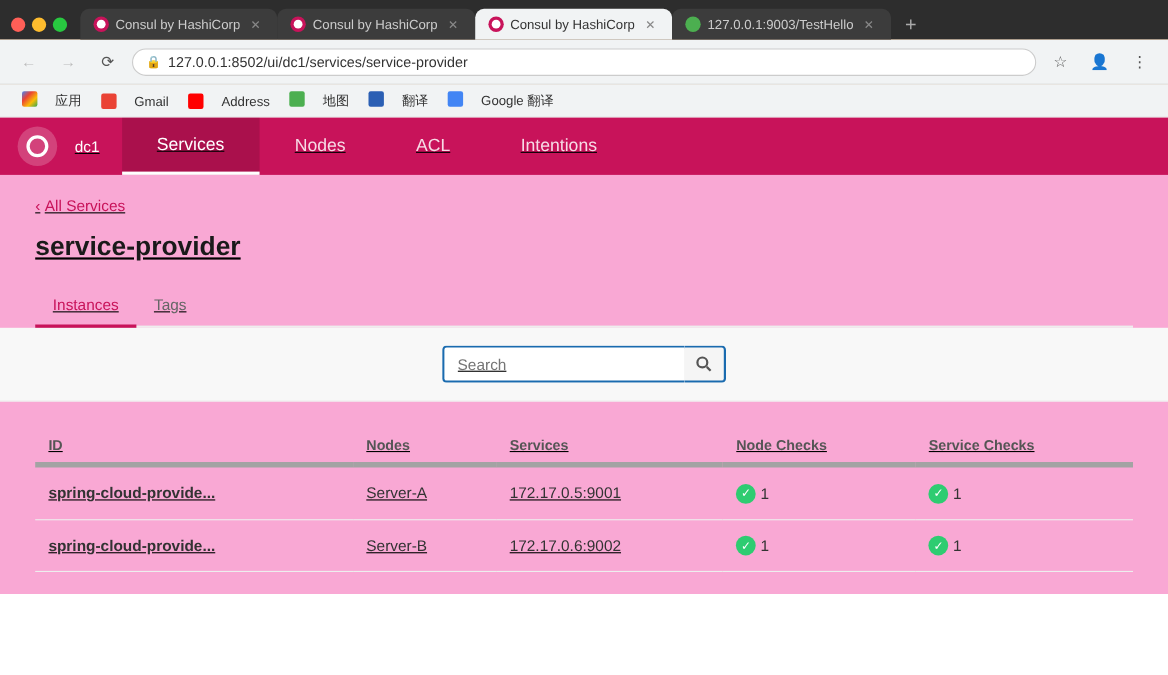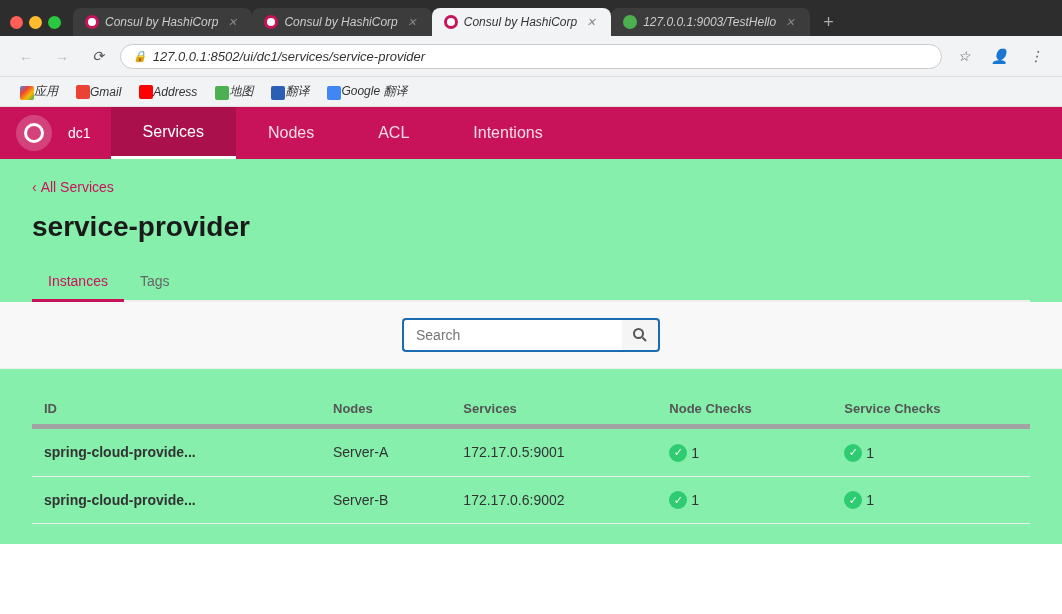--- a/index.html
+++ b/index.html
@@ -1,19 +1,19 @@
 <!DOCTYPE html>
 <html><head>
   <meta charset="utf-8">
   <style>
     * { margin: 0; padding: 0; box-sizing: border-box; }
     body { font-family: -apple-system, BlinkMacSystemFont, 'Segoe UI', sans-serif; background: #fff; width: 1062px; height: 614px; overflow: hidden; }
 
     
-    .browser-chrome { background: #fdba74; width: 100%; font-style: italic; }
+    .browser-chrome { background: #fdba74; width: 100%; }
     .title-bar { display: flex; align-items: center; padding: 8px 10px 0; gap: 8px; background: #2d2d2d; }
     .window-controls { display: flex; gap: 6px; align-items: center; margin-right: 4px; }
     .wc { width: 13px; height: 13px; border-radius: 50%; }
     .wc-close { background: #ff5f57; }
     .wc-min { background: #febc2e; }
     .wc-max { background: #28c840; }
 
     .tabs-bar { display: flex; align-items: flex-end; flex: 1; }
     .tab { display: flex; align-items: center; gap: 6px; padding: 6px 12px; border-radius: 8px 8px 0 0; background: #3c3c3c; color: #ccc; font-size: 12px; min-width: 160px; max-width: 200px; cursor: pointer; position: relative; }
     .tab.active { background: #f1f3f4; color: #333; }
@@ -28,50 +28,50 @@
     .address-bar-row { display: flex; align-items: center; gap: 8px; padding: 6px 12px; background: #f1f3f4; border-bottom: 1px solid #ddd; }
     .nav-btn { width: 28px; height: 28px; display: flex; align-items: center; justify-content: center; border-radius: 50%; color: #555; font-size: 14px; cursor: pointer; }
     .nav-btn.disabled { color: #bbb; cursor: default; }
     .address-bar { flex: 1; display: flex; align-items: center; background: white; border: 1px solid #ccc; border-radius: 20px; padding: 4px 12px; font-size: 13px; color: #333; gap: 6px; }
     .address-bar .lock-icon { color: #555; font-size: 11px; }
     .address-text { flex: 1; }
     .addr-action-btn { width: 28px; height: 28px; display: flex; align-items: center; justify-content: center; border-radius: 50%; color: #555; font-size: 14px; cursor: pointer; }
 
     
     .bookmarks-bar { display: flex; align-items: center; gap: 2px; padding: 4px 12px; background: #f1f3f4; border-bottom: 1px solid #e0e0e0; font-size: 12px; }
-    .bookmark-item { display: flex; align-items: flex-end; gap: 0; padding: 2px 8px; border-radius: 4px; cursor: pointer; color: #333; }
+    .bookmark-item { display: flex; align-items: flex-start; gap: 16px; padding: 2px 8px; border-radius: 4px; cursor: pointer; color: #333; }
     .bm-icon { width: 14px; height: 14px; display: flex; align-items: center; justify-content: center; }
     .bm-apps { background: linear-gradient(135deg, #4285f4, #ea4335, #fbbc04, #34a853); border-radius: 2px; }
     .bm-gmail { background: #ea4335; border-radius: 2px; }
     .bm-yt { background: #ff0000; border-radius: 2px; }
     .bm-maps { background: #4caf50; border-radius: 2px; }
     .bm-word { background: #2b5fb4; border-radius: 2px; }
     .bm-translate { background: #4285f4; border-radius: 2px; }
 
     
-    .app { width: 100%; background: #86efac; }
+    .app { width: 100%; background: #f9a8d4; text-decoration: underline; }
 
     
     .consul-nav { display: flex; align-items: center; background: #c8135a; padding: 0 16px; height: 52px; }
     .consul-logo { width: 36px; height: 36px; background: rgba(255,255,255,0.2); border-radius: 50%; display: flex; align-items: center; justify-content: center; margin-right: 16px; }
     .consul-logo-inner { width: 20px; height: 20px; border: 3px solid white; border-radius: 50%; }
     .dc-label { color: white; font-size: 14px; margin-right: 20px; font-weight: 500; }
     .nav-links { display: flex; align-items: center; gap: 0; flex: 1; }
     .nav-link { color: rgba(255,255,255,0.85); font-size: 16px; padding: 0 32px; height: 52px; display: flex; align-items: center; cursor: pointer; text-decoration: none; }
     .nav-link.active { background: rgba(0,0,0,0.15); color: white; font-weight: 500; border-bottom: 3px solid white; }
     .nav-right { margin-left: auto; display: flex; gap: 8px; }
     .nav-right-link { color: rgba(255,255,255,0.85); font-size: 14px; padding: 0 12px; height: 52px; display: flex; align-items: center; cursor: pointer; }
 
     
     .content { padding: 20px 32px; }
     .breadcrumb { display: flex; align-items: center; gap: 4px; margin-bottom: 16px; }
     .breadcrumb-chevron { color: #c8135a; font-size: 14px; }
     .breadcrumb-link { color: #c8135a; font-size: 14px; text-decoration: none; cursor: pointer; }
 
-    .service-title { font-size: 28px; font-weight: 700; color: #1a1a1a; margin-bottom: 20px; }
+    .service-title { font-size: 24px; font-weight: 700; color: #1a1a1a; margin-bottom: 20px; }
 
     .tabs-row { display: flex; border-bottom: 2px solid #eee; margin-bottom: 0; }
     .content-tab { font-size: 14px; padding: 10px 16px; cursor: pointer; color: #666; border-bottom: 3px solid transparent; margin-bottom: -2px; }
     .content-tab.active { color: #c8135a; border-bottom-color: #c8135a; font-weight: 500; }
 
     
     .search-area { background: #f8f8f8; padding: 16px 32px; display: flex; justify-content: center; align-items: center; border-bottom: 1px solid #eee; margin: 0 -32px; margin-top: 0; }
     .search-wrapper { display: flex; align-items: center; }
     .search-input-field { border: 2px solid #1a6baf; border-right: none; border-radius: 4px 0 0 4px; padding: 7px 12px; font-size: 14px; width: 220px; outline: none; }
     .search-btn { border: 2px solid #1a6baf; border-left: none; background: #f5f5f5; padding: 7px 10px; border-radius: 0 4px 4px 0; cursor: pointer; display: flex; align-items: center; }

